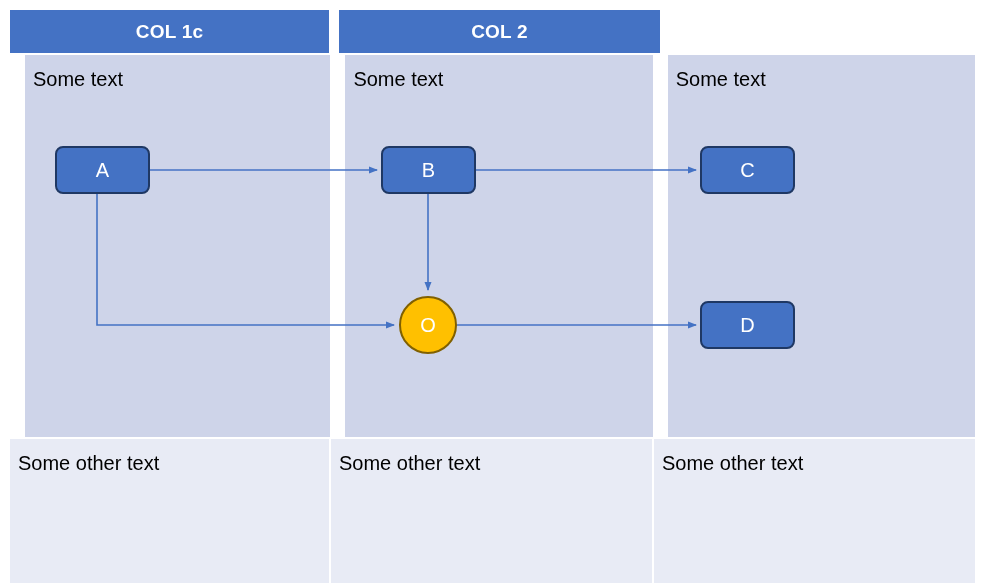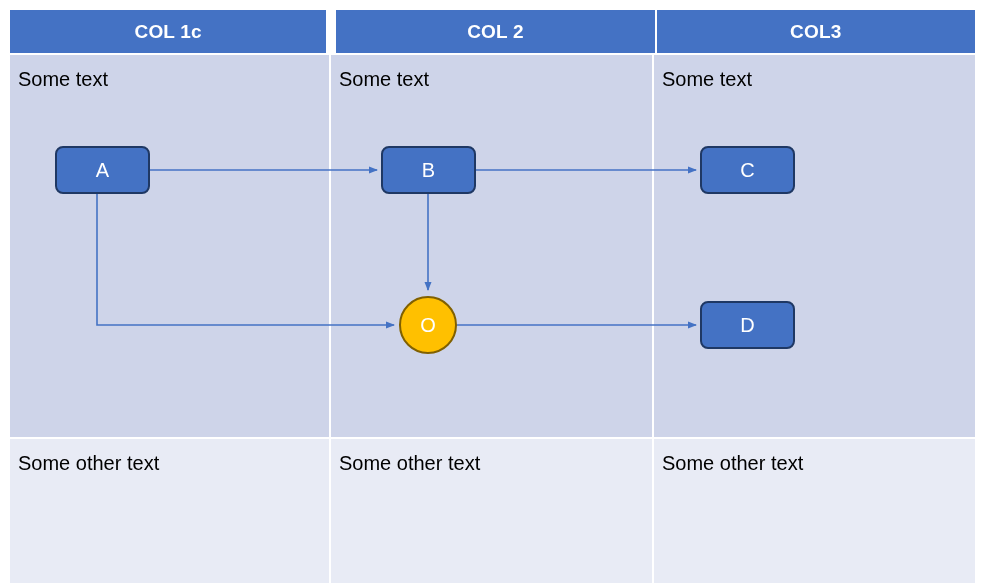--- a/index.html
+++ b/index.html
@@ -61,21 +61,21 @@
     display: flex;
   }
   .body-row.mid { top: 45px; height: 382px; }
   .body-row.bot { top: 429px; height: 144px; }
 
   .body-cell {
     box-sizing: border-box;
     height: 100%;
     padding: 12px 0 0 8px;
   }
-  .body-row.mid .body-cell { background: #CED4E9; }
+  .body-row.mid .body-cell { background: #CED4E9; margin-left: 15px; }
   .body-row.bot .body-cell { background: #E8EBF5; }
   .body-cell.c1 { width: 319px; }
   .body-cell.c2 { width: 321px; margin-left: 2px; }
   .body-cell.c3 { width: 321px; margin-left: 2px; }
 
   .cell-text {
     font-size: 20px;
     color: #000000;
     line-height: 24px;
     white-space: nowrap;
@@ -128,21 +128,20 @@
 </head>
 <body>
 
 <div id="canvas">
 
   <div class="table-wrap">
 
     <div class="header-row">
       <div class="header-cell c1">COL 1c</div>
       <div class="header-cell c2">COL 2</div>
-      <div class="header-cell c3">COL3</div>
     </div>
 
     <div class="body-row mid">
       <div class="body-cell c1">
         <div class="cell-text">Some text</div>
       </div>
       <div class="body-cell c2">
         <div class="cell-text">Some text</div>
       </div>
       <div class="body-cell c3">

